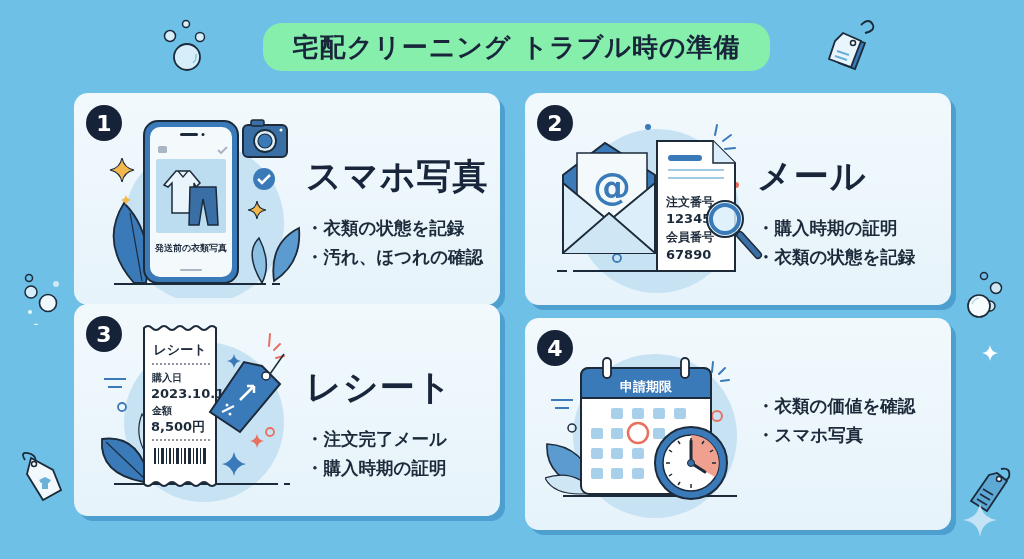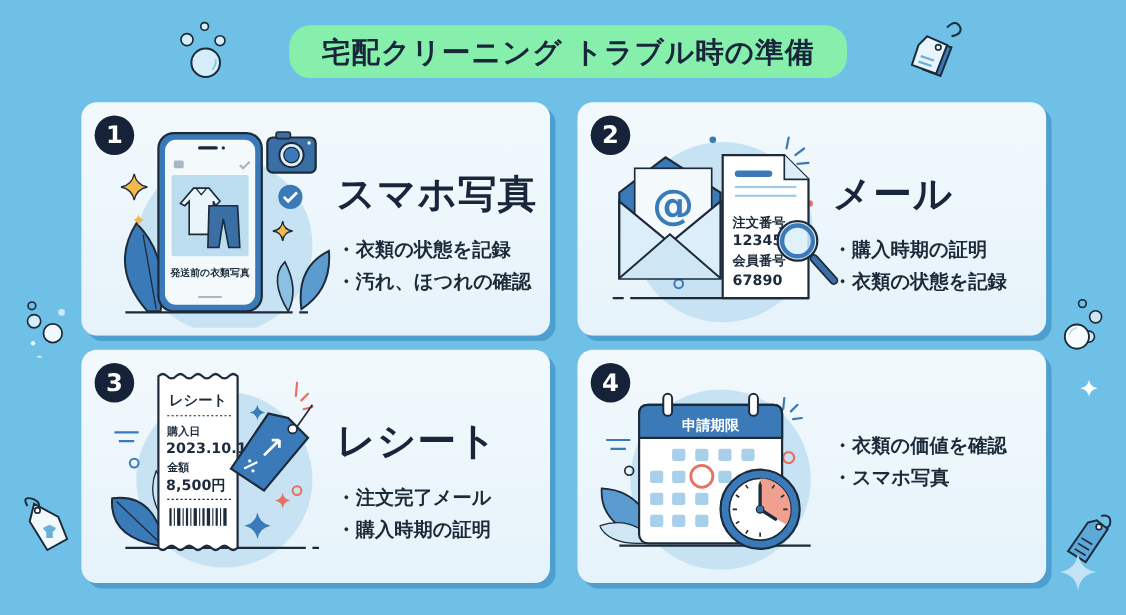--- a/index.html
+++ b/index.html
@@ -18,21 +18,21 @@
   }
   .card {
     position: absolute; width: 426px; height: 212px;
     background: linear-gradient(180deg, #f2f9fd 0%, #e6f3fa 100%);
     border-radius: 14px;
     box-shadow: 5px 5px 0 #4d9fd0;
     overflow: hidden;
   }
   .c1 { left: 74px; top: 93px; }
   .c2 { left: 525px; top: 93px; }
-  .c3 { left: 74px; top: 318px; }
+  .c3 { left: 74px; top: 304px; }
   .c4 { left: 525px; top: 318px; }
   .num {
     position: absolute; left: 12px; top: 12px; width: 36px; height: 36px;
     border-radius: 50%; background: #152238; color: #fff;
     font-size: 22px; font-weight: bold;
     display: flex; align-items: center; justify-content: center;
   }
   .illus { position: absolute; left: 20px; top: 10px; width: 220px; height: 195px; }
   .text { position: absolute; left: 232px; top: 60px; width: 190px; }
   .title { font-size: 35px; font-weight: bold; color: #18253a; white-space: nowrap; letter-spacing: 1px; }

